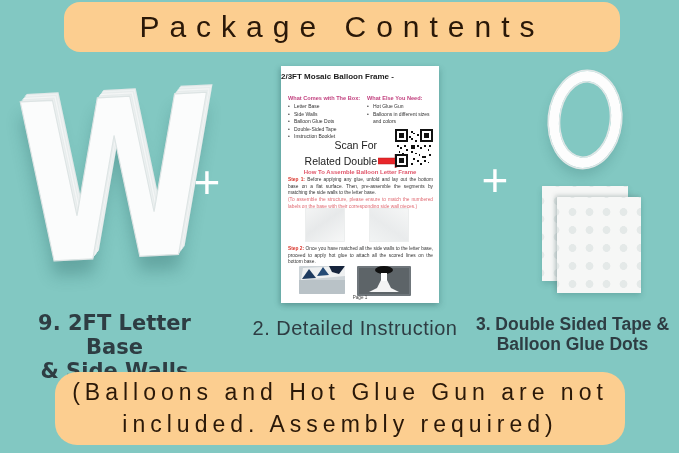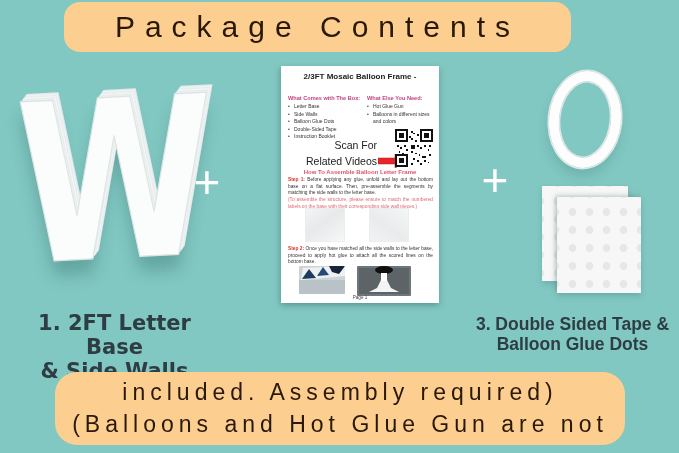--- a/index.html
+++ b/index.html
@@ -3,21 +3,21 @@
 <meta charset="utf-8">
 <style>
   * { margin: 0; padding: 0; box-sizing: border-box; }
   html,body { width: 679px; height: 453px; }
   body { font-family: "Liberation Sans", sans-serif; overflow: hidden; }
   .stage { position: relative; width: 679px; height: 453px; background: #82C8C2; }
 
   
   .banner { position: absolute; background: #FCCE90; display: flex; flex-direction: column;
             align-items: center; justify-content: center; text-align: center; color: #2A1808; }
-  .banner.top { left: 64px; top: 2px; width: 507px; height: 50px; border-radius: 16px;
+  .banner.top { left: 64px; top: 2px; width: 556px; height: 50px; border-radius: 16px;
                 font-size: 30px; letter-spacing: 10px; font-weight: 400; }
   .banner.bottom { left: 55px; top: 372px; width: 570px; height: 73px; border-radius: 22px;
                    font-size: 23px; letter-spacing: 5px; line-height: 1.35; font-weight: 400; }
 
   
   .w-wrap { position: absolute; left: 6px; top: 58px; width: 218px; height: 248px;
             display: flex; align-items: center; justify-content: center; }
   .letter-w { font-family: "DejaVu Sans", sans-serif; font-weight: bold; font-size: 172px;
               color: #fbfcfc; line-height: 1;
               transform: rotate(-3deg) skewX(-2deg) scale(1.04, 1.28);
@@ -29,21 +29,21 @@
   
   .plus { position: absolute; color: #ffffff; font-size: 46px; font-weight: 300;
           width: 44px; text-align: center; line-height: 44px;
           font-family: "Liberation Sans", sans-serif; }
   .plus.p1 { left: 185px; top: 160px; }
   .plus.p2 { left: 473px; top: 158px; }
 
   
   .sheet { position: absolute; left: 281px; top: 66px; width: 158px; height: 237px;
            background: #ffffff; box-shadow: -2px 2px 5px rgba(40,90,90,0.28), 2px 3px 6px rgba(40,90,90,0.18); }
-  .sheet .title { position: absolute; top: 6px; left: 0; width: 100%; text-align: center;
+  .sheet .title { position: absolute; top: 6px; left: 0; width: 100%; 
                   font-size: 8px; font-weight: bold; color: #1c1c1c; line-height: 1.3; }
   .col-head { font-size: 5.6px; font-weight: bold; color: #C2417F; margin-bottom: 2px; }
   .col { position: absolute; top: 29px; }
   .col.left { left: 7px; width: 76px; }
   .col.right { left: 86px; width: 68px; }
   .col ul { list-style: none; }
   .col li { font-size: 5px; color: #333; line-height: 1.5; padding-left: 6px; position: relative; }
   .col li::before { content: "•"; position: absolute; left: 0; top: 0; color: #333; }
 
   .scan { position: absolute; left: 4px; top: 72px; width: 92px; text-align: right;
@@ -130,21 +130,21 @@
     <div class="col right">
       <div class="col-head">What Else You Need:</div>
       <ul>
         <li>Hot Glue Gun</li>
         <li>Balloons in different sizes and colors</li>
       </ul>
     </div>
 
     <div class="scan">
       <div>Scan For</div>
-      <div>Related Videos</div>
+      <div>Related Double</div>
     </div>
 
     <svg class="arrow" width="30" height="14" viewBox="0 0 30 14">
       <polygon points="0,4 17,4 17,0 30,7 17,14 17,10 0,10" fill="#E8262A" stroke="#B71C1C" stroke-width="0.5"></polygon>
     </svg>
 
     <svg class="qr" viewBox="0 0 21 21" shape-rendering="crispEdges">
       <rect x="0" y="0" width="21" height="21" fill="#ffffff"></rect>
       <g fill="#111111">
         <rect x="0" y="0" width="7" height="7"></rect>
@@ -221,26 +221,27 @@
     <div class="page-label">Page 1</div>
   </div>
 
   <div class="plus p2">+</div>
 
   <div class="tape-roll"></div>
   <div class="dots-sheet back"></div>
   <div class="dots-sheet front"></div>
 
   <div class="caption c1">
-    <div>1. 2FT Letter Base</div>
+    <div>9. 2FT Letter Base</div>
     <div>&amp; Side Walls</div>
   </div>
+  <div class="caption c2">2. Detailed Instruction</div>
   <div class="caption c3">
     <div>3. Double Sided Tape &amp;</div>
     <div>Balloon Glue Dots</div>
   </div>
 
   <div class="banner bottom">
+    <div>(Balloons and Hot Glue Gun are not</div>
     <div>included. Assembly required)</div>
-    <div>(Balloons and Hot Glue Gun are not</div>
   </div>
 
 </div>
 
 </body></html>

